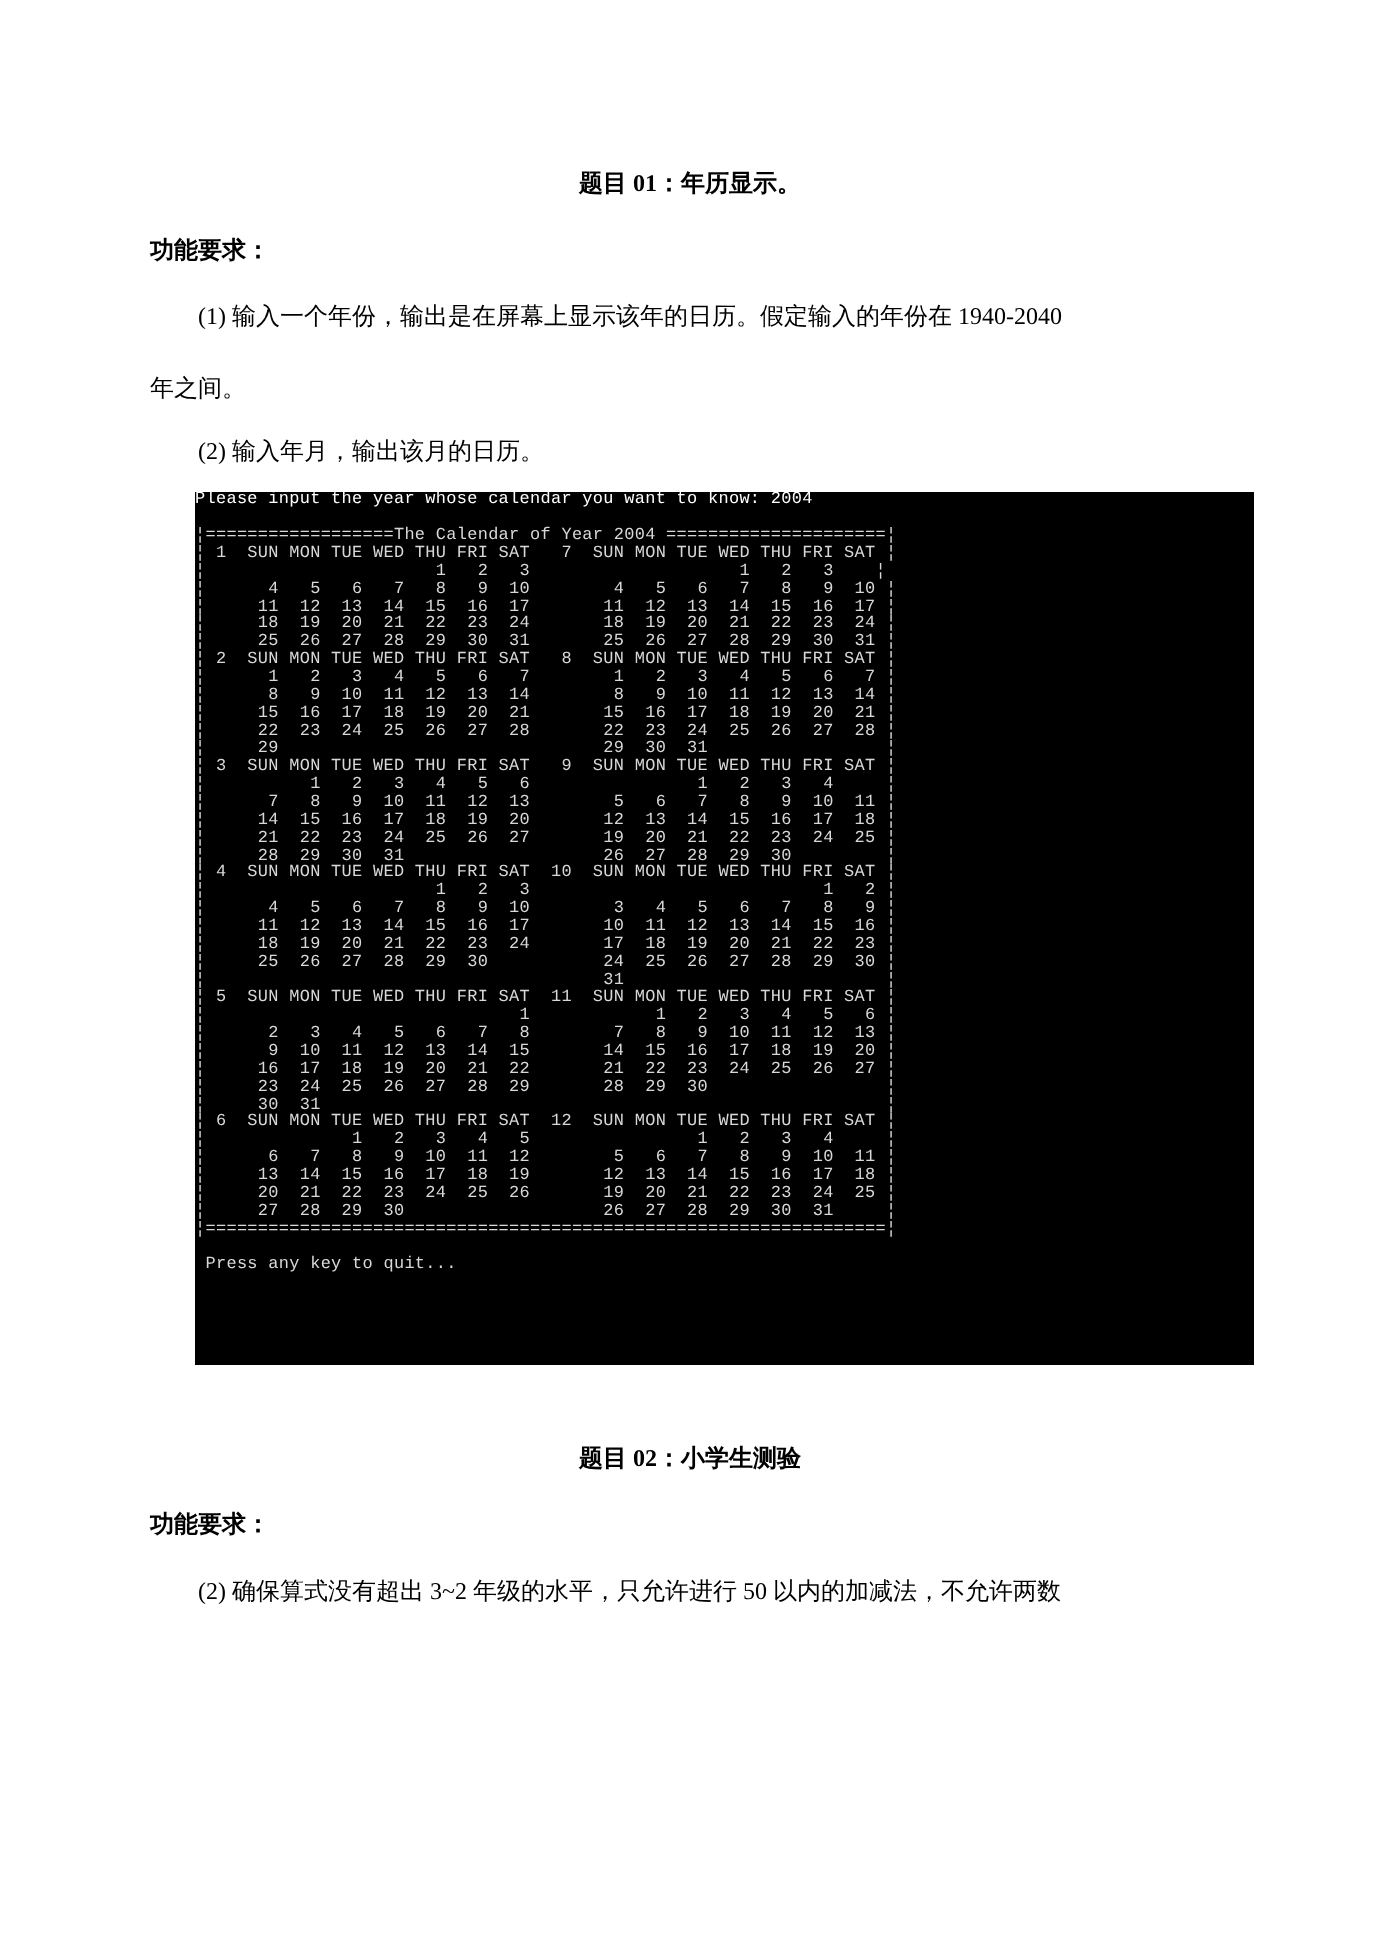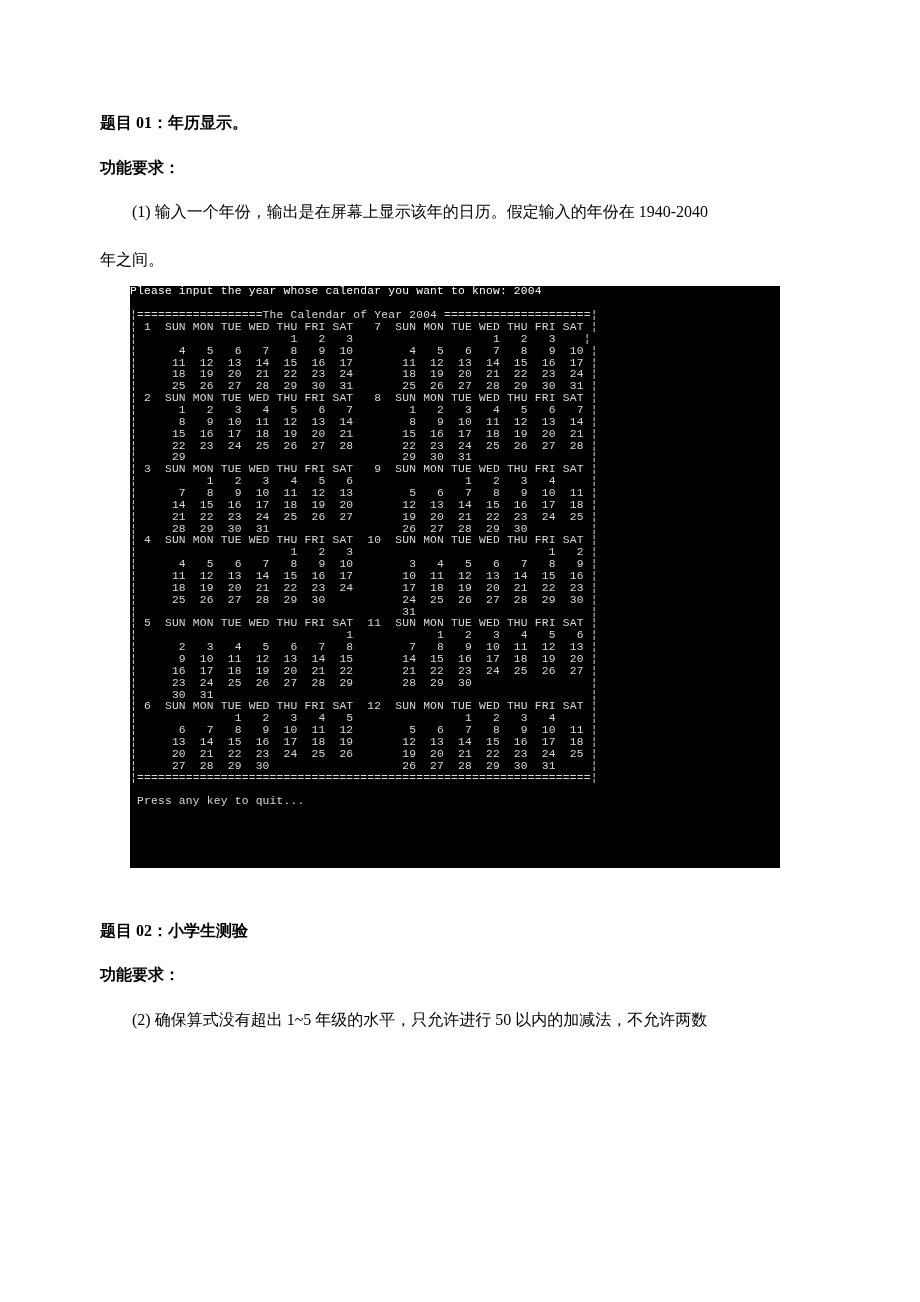--- a/index.html
+++ b/index.html
@@ -11,20 +11,21 @@
     color: #000;
     width: 920px;
   }
   .page {
     padding: 110px 100px 60px 100px;
   }
   .heading {
     font-weight: bold;
     margin: 0 0 18px 0;
     line-height: 1.6;
+    text-align: center;
   }
   .para {
     margin: 0 0 12px 0;
     line-height: 2.0;
     text-indent: 2em;
   }
   .subhead {
     font-weight: bold;
     margin: 0 0 14px 0;
     line-height: 1.8;
@@ -37,21 +38,21 @@
   .item-cont {
     margin: 16px 0 10px 0;
     line-height: 2.0;
     text-indent: 0;
   }
   .terminal-wrap {
     margin: 2px 0 6px 30px;
   }
   .terminal {
     background: #000;
-    width: 650px;
+    width: 706px;
     box-sizing: border-box;
   }
   .terminal pre {
     margin: 0;
     padding: 0;
     color: #d8d8d8;
     font-family: "Courier New", monospace;
     font-size: 11.3px;
     line-height: 1.05;
     white-space: pre;
@@ -62,20 +63,21 @@
 </style>
 </head>
 <body>
 
 <div class="page">
 
   <p class="heading">题目 01：年历显示。</p>
   <p class="subhead">功能要求：</p>
   <p class="item">(1) 输入一个年份，输出是在屏幕上显示该年的日历。假定输入的年份在 1940-2040</p>
   <p class="item-cont">年之间。</p>
+  <p class="item">(2) 输入年月，输出该月的日历。</p>
 
   <div class="terminal-wrap">
     <div class="terminal">
 <pre><span class="hi">Please input the year whose calendar you want to know: 2004</span>
 <span> </span>
 <span>¦==================The Calendar of Year 2004 =====================¦</span>
 <span>¦ 1  SUN MON TUE WED THU FRI SAT   7  SUN MON TUE WED THU FRI SAT ¦</span>
 <span>¦                      1   2   3                    1   2   3    ¦</span>
 <span>¦      4   5   6   7   8   9  10        4   5   6   7   8   9  10 ¦</span>
 <span>¦     11  12  13  14  15  16  17       11  12  13  14  15  16  17 ¦</span>
@@ -121,15 +123,15 @@
 <span> </span>
 <span> </span>
 <span> </span></pre>
     </div>
   </div>
 
   <div class="spacer-large"></div>
 
   <p class="heading">题目 02：小学生测验</p>
   <p class="subhead">功能要求：</p>
-  <p class="item">(2) 确保算式没有超出 1~5 年级的水平，只允许进行 50 以内的加减法，不允许两数</p>
+  <p class="item">(2) 确保算式没有超出 3~2 年级的水平，只允许进行 50 以内的加减法，不允许两数</p>
 
 </div>
 
 </body></html>

